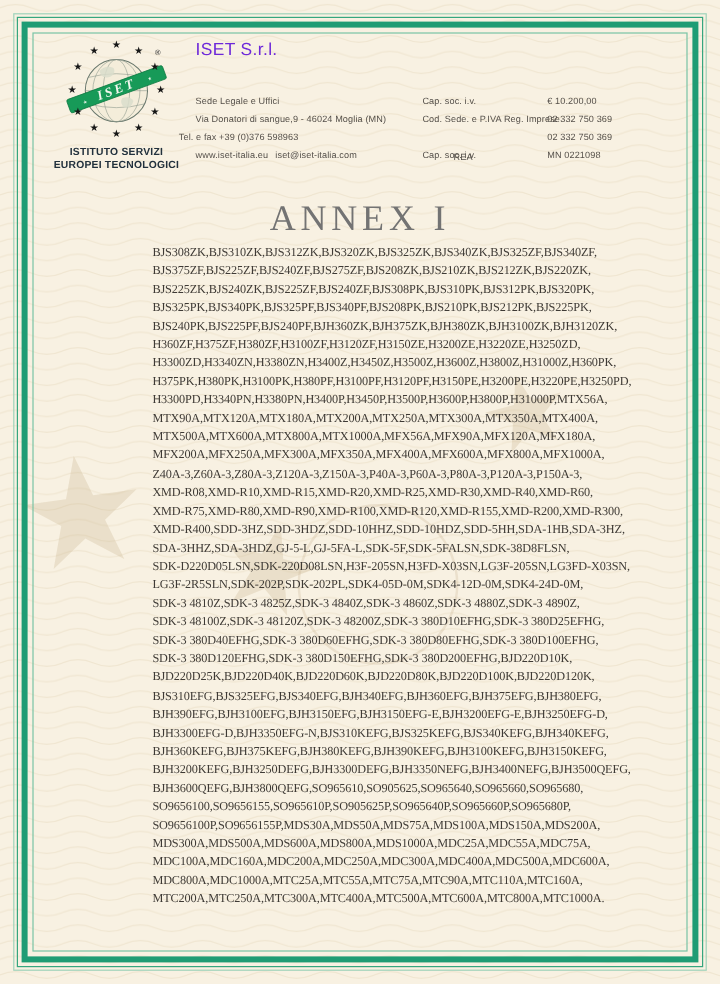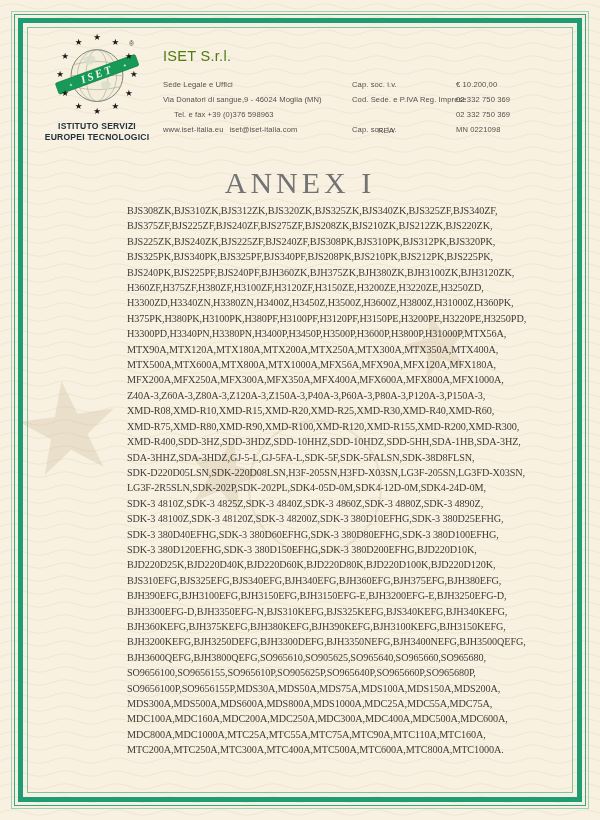--- a/index.html
+++ b/index.html
@@ -13,23 +13,23 @@
   
   .frame{position:absolute;z-index:2;pointer-events:none;}
   .frame-a{inset:11px;border:1px solid #9ed3ba;}
   .frame-b{inset:14px;border:1px solid #35a67e;}
   .frame-c{inset:18px;border:5px solid #1f9c74;}
   .frame-d{inset:27px;border:1px solid #79c4a5;}
   
   .logo-svg{position:absolute;left:53px;top:30px;z-index:3;}
   .institute{position:absolute;left:28px;top:121px;width:138px;z-index:3;text-align:center;
              font-size:8.6px;font-weight:bold;color:#22313d;line-height:10.5px;letter-spacing:.2px;}
-  .company-name{position:absolute;left:163px;top:48px;z-index:3;font-size:14.5px;color:#4d7c0f;letter-spacing:.3px;}
+  .company-name{position:absolute;left:163px;top:34px;z-index:3;font-size:14.5px;color:#6d28d9;letter-spacing:.3px;}
   .hsmall{position:absolute;z-index:3;font-size:7.6px;color:#55504a;letter-spacing:.1px;white-space:nowrap;}
-  .addr1{left:163px;top:80px;} .addr2{left:163px;top:95px;} .addr3{left:174px;top:110px;} .addr4{left:163px;top:125px;}
+  .addr1{left:163px;top:80px;} .addr2{left:163px;top:95px;} .addr3{left:149px;top:110px;} .addr4{left:163px;top:125px;}
   .email{margin-left:6px;color:#55504a;}
   .rl1{left:352px;top:80px;} .rl2{left:352px;top:95px;} .rl3{left:352px;top:126px;padding-left:26px;} .rl4{left:352px;top:125px;}
   .rv1{left:456px;top:80px;} .rv2{left:456px;top:95px;} .rv3{left:456px;top:110px;} .rv4{left:456px;top:125px;text-align:center;}
   
   .annex-title{position:absolute;left:0;top:166px;width:100%;z-index:3;text-align:center;
                font-family:"Liberation Serif",serif;font-size:30px;letter-spacing:4px;color:#737373;}
   .annex-body{position:absolute;left:127px;top:203px;width:420px;z-index:3;
               font-family:"Liberation Serif",serif;font-size:10.2px;line-height:15.4px;
               color:#3e3a35;letter-spacing:-0.1px;}
   .annex-line{white-space:nowrap;}

